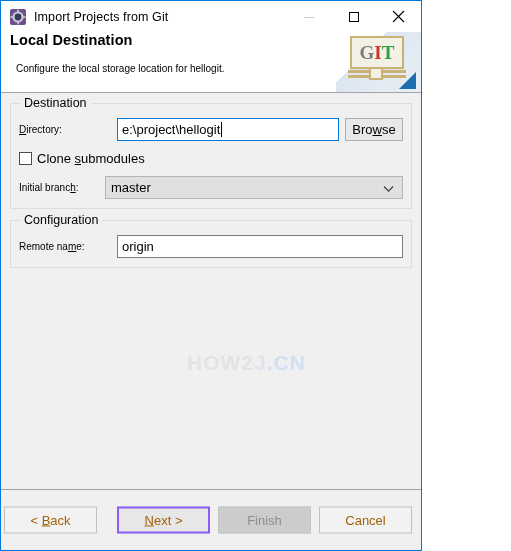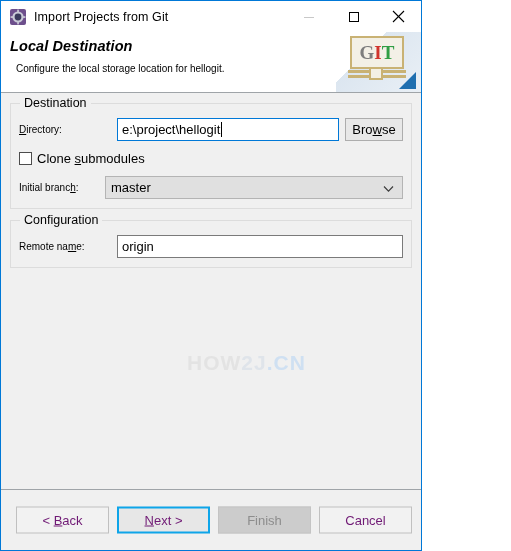--- a/index.html
+++ b/index.html
@@ -69,26 +69,25 @@
   .header {
     height: 61px;
     min-height: 61px;
     background: #ffffff;
     position: relative;
     border-bottom: 1px solid #9fa4a8;
     box-sizing: border-box;
   }
   .header-title {
     position: absolute;
-    left: 9px; top: 6px;
+    left: 9px; top: 0;
     font-size: 14.5px;
     font-weight: bold;
     color: #000000;
     letter-spacing: 0.1px;
-    font-style: italic;
   }
   .header-sub {
     position: absolute;
     left: 15px; top: 31px;
     font-size: 10px;
     color: #000000;
   }
   .git-badge {
     position: absolute;
     right: 0; top: 0;
@@ -322,28 +321,29 @@
     gap: 8px;
   }
   .fbtn {
     width: 93px;
     height: 27px;
     box-sizing: border-box;
     background: #e1e1e1;
     border: 1px solid #adadad;
     font-family: "Liberation Sans", sans-serif;
     font-size: 13px;
-    color: #701a75;
+    color: #a16207;
     display: flex;
     align-items: center;
     justify-content: center;
   }
   .fbtn.focus {
-    border: 2px solid #0ea5e9;
+    border: 2px solid #8b5cf6;
     background: #e7e7e7;
+    margin-left: 12px;
   }
   .fbtn.disabled {
     background: #cccccc;
     border: 1px solid #c4c4c4;
     color: #8d8d8d;
   }
   .fbtn.plain { background: #f2f2f2; border: 1px solid #c0c0c0; }
   u { text-decoration: underline; }
 </style>
 </head>

